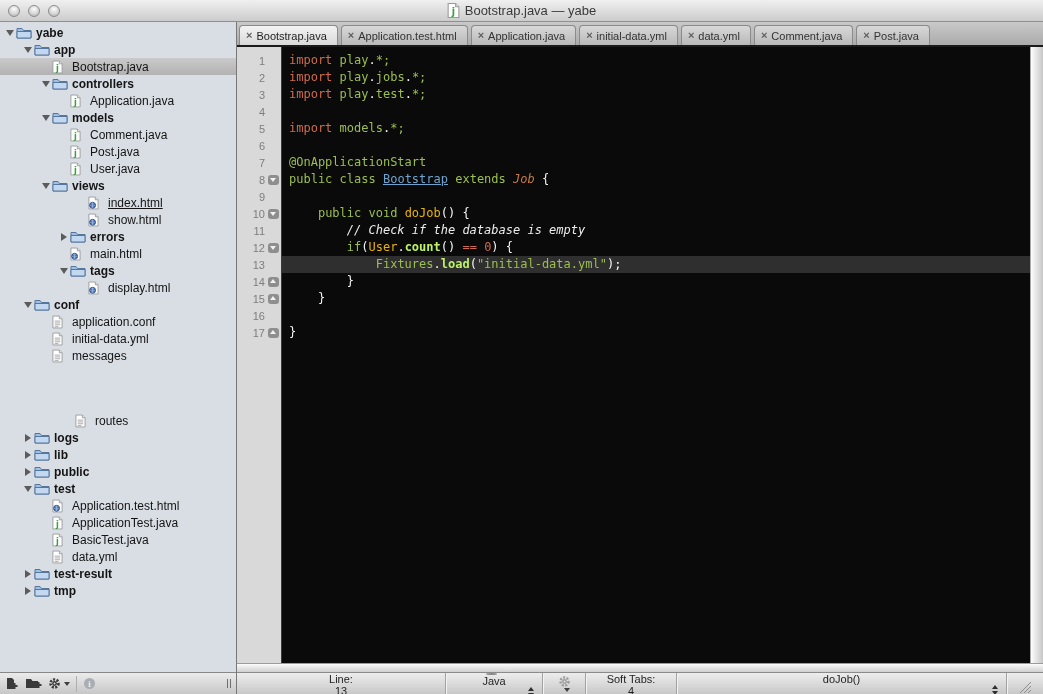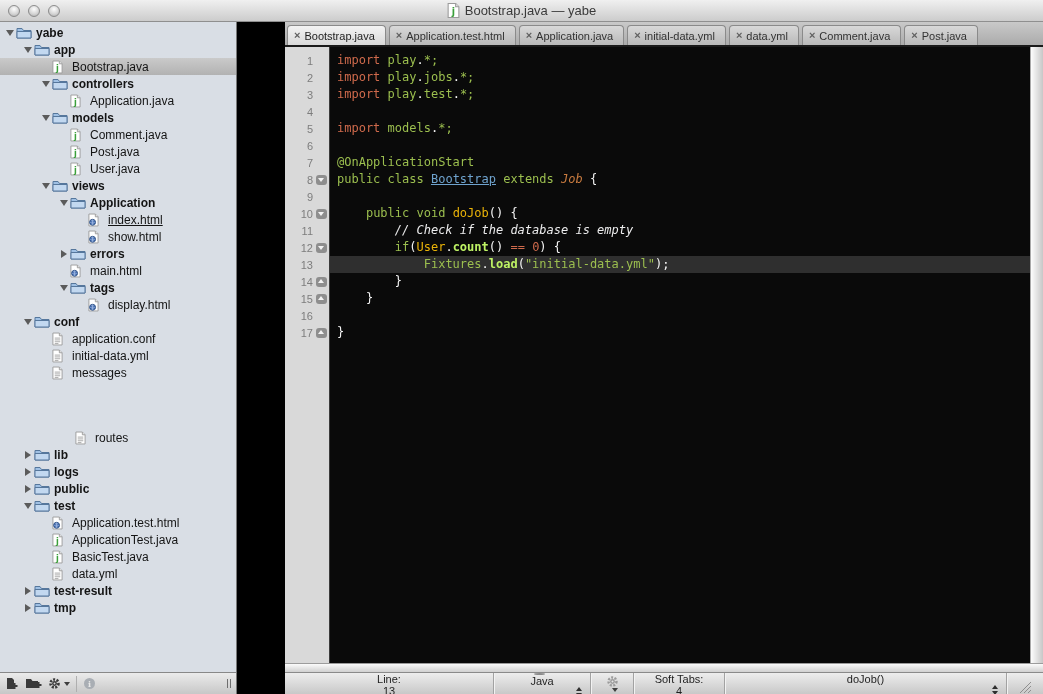--- a/index.html
+++ b/index.html
@@ -13,21 +13,21 @@
               border-bottom:1px solid #8F8F8F; display:flex; align-items:center; }
   .traffic { display:flex; gap:8px; margin-left:8px; z-index:2; }
   .light { width:12px; height:12px; border-radius:50%;
            background:radial-gradient(circle at 50% 32%,#FDFDFD 0%,#D6D6D6 55%,#A9A9A9 100%);
            border:1px solid #8C8C8C; }
   .title-center { position:absolute; left:0; right:0; top:0; bottom:1px;
                   display:flex; justify-content:center; align-items:center; gap:5px;
                   font-size:13px; color:#3A3A3A; }
 
   
-  .main { flex:1; display:flex; min-height:0;gap:48px; }
+  .main { flex:1; display:flex; min-height:0; }
 
   
   .sidebar { width:237px; flex:none; background:#D9DEE5; border-right:1px solid #787878;
              display:flex; flex-direction:column; }
   .file-tree { flex:1; overflow:hidden; padding-top:2px; }
   .tree-row { height:17px; display:flex; align-items:center; font-size:12px;
               color:#141414; white-space:nowrap; }
   .tree-row.selected { background:linear-gradient(#CACACA,#B2B2B2); }
   .disclosure { width:13px; flex:none; display:flex; align-items:center; justify-content:center; }
   .disclosure.open::before { content:""; border-left:4px solid transparent;
@@ -241,30 +241,20 @@
           <div class="tree-row" style="padding-left: 39px;">
             <span class="disclosure open"></span>
             <span class="tree-icon">
               <svg width="16" height="12" viewBox="0 0 16 12">
                 <path d="M1 1.5 L6 1.5 L7.5 3.5 L15 3.5 L15 11 L1 11 Z" fill="#9FC0E4" stroke="#56779C"></path>
                 <path d="M1 4.5 L15 4.5 L15 11 L1 11 Z" fill="#C2D8F0" stroke="#56779C"></path>
               </svg>
             </span>
             <span class="tree-label bold">views</span>
           </div>
-          <div class="tree-row" style="padding-left: 57px;">
-            <span class="disclosure open"></span>
-            <span class="tree-icon">
-              <svg width="16" height="12" viewBox="0 0 16 12">
-                <path d="M1 1.5 L6 1.5 L7.5 3.5 L15 3.5 L15 11 L1 11 Z" fill="#9FC0E4" stroke="#56779C"></path>
-                <path d="M1 4.5 L15 4.5 L15 11 L1 11 Z" fill="#C2D8F0" stroke="#56779C"></path>
-              </svg>
-            </span>
-            <span class="tree-label bold">Application</span>
-          </div>
           <div class="tree-row" style="padding-left: 75px; text-decoration: underline;">
             <span class="disclosure none"></span>
             <span class="tree-icon">
               <svg width="11" height="14" viewBox="0 0 12 14">
                 <path d="M1 .5 L8 .5 L11 3.5 L11 13.5 L1 13.5 Z" fill="#FFF" stroke="#9A9A9A"></path>
                 <path d="M8 .5 L8 3.5 L11 3.5" fill="#E4E4E4" stroke="#9A9A9A"></path>
                 <circle cx="5" cy="9.5" r="3.2" fill="#3D68B0" stroke="#27497E"></circle>
                 <path d="M2 9.5 L8 9.5 M5 6.3 L5 12.7 M3 7.2 C4.3 8.2 5.7 8.2 7 7.2 M3 11.8 C4.3 10.8 5.7 10.8 7 11.8" stroke="#BCD0EE" stroke-width=".6" fill="none"></path>
               </svg>
             </span>
@@ -381,31 +371,31 @@
             <span class="tree-label">routes</span>
           </div>
           <div class="tree-row" style="padding-left: 21px;">
             <span class="disclosure closed"></span>
             <span class="tree-icon">
               <svg width="16" height="12" viewBox="0 0 16 12">
                 <path d="M1 1.5 L6 1.5 L7.5 3.5 L15 3.5 L15 11 L1 11 Z" fill="#9FC0E4" stroke="#56779C"></path>
                 <path d="M1 4.5 L15 4.5 L15 11 L1 11 Z" fill="#C2D8F0" stroke="#56779C"></path>
               </svg>
             </span>
+            <span class="tree-label bold">logs</span>
+          </div>
+          <div class="tree-row" style="padding-left: 21px;">
+            <span class="disclosure closed"></span>
+            <span class="tree-icon">
+              <svg width="16" height="12" viewBox="0 0 16 12">
+                <path d="M1 1.5 L6 1.5 L7.5 3.5 L15 3.5 L15 11 L1 11 Z" fill="#9FC0E4" stroke="#56779C"></path>
+                <path d="M1 4.5 L15 4.5 L15 11 L1 11 Z" fill="#C2D8F0" stroke="#56779C"></path>
+              </svg>
+            </span>
             <span class="tree-label bold">lib</span>
-          </div>
-          <div class="tree-row" style="padding-left: 21px;">
-            <span class="disclosure closed"></span>
-            <span class="tree-icon">
-              <svg width="16" height="12" viewBox="0 0 16 12">
-                <path d="M1 1.5 L6 1.5 L7.5 3.5 L15 3.5 L15 11 L1 11 Z" fill="#9FC0E4" stroke="#56779C"></path>
-                <path d="M1 4.5 L15 4.5 L15 11 L1 11 Z" fill="#C2D8F0" stroke="#56779C"></path>
-              </svg>
-            </span>
-            <span class="tree-label bold">logs</span>
           </div>
           <div class="tree-row" style="padding-left: 21px;">
             <span class="disclosure closed"></span>
             <span class="tree-icon">
               <svg width="16" height="12" viewBox="0 0 16 12">
                 <path d="M1 1.5 L6 1.5 L7.5 3.5 L15 3.5 L15 11 L1 11 Z" fill="#9FC0E4" stroke="#56779C"></path>
                 <path d="M1 4.5 L15 4.5 L15 11 L1 11 Z" fill="#C2D8F0" stroke="#56779C"></path>
               </svg>
             </span>
             <span class="tree-label bold">public</span>

